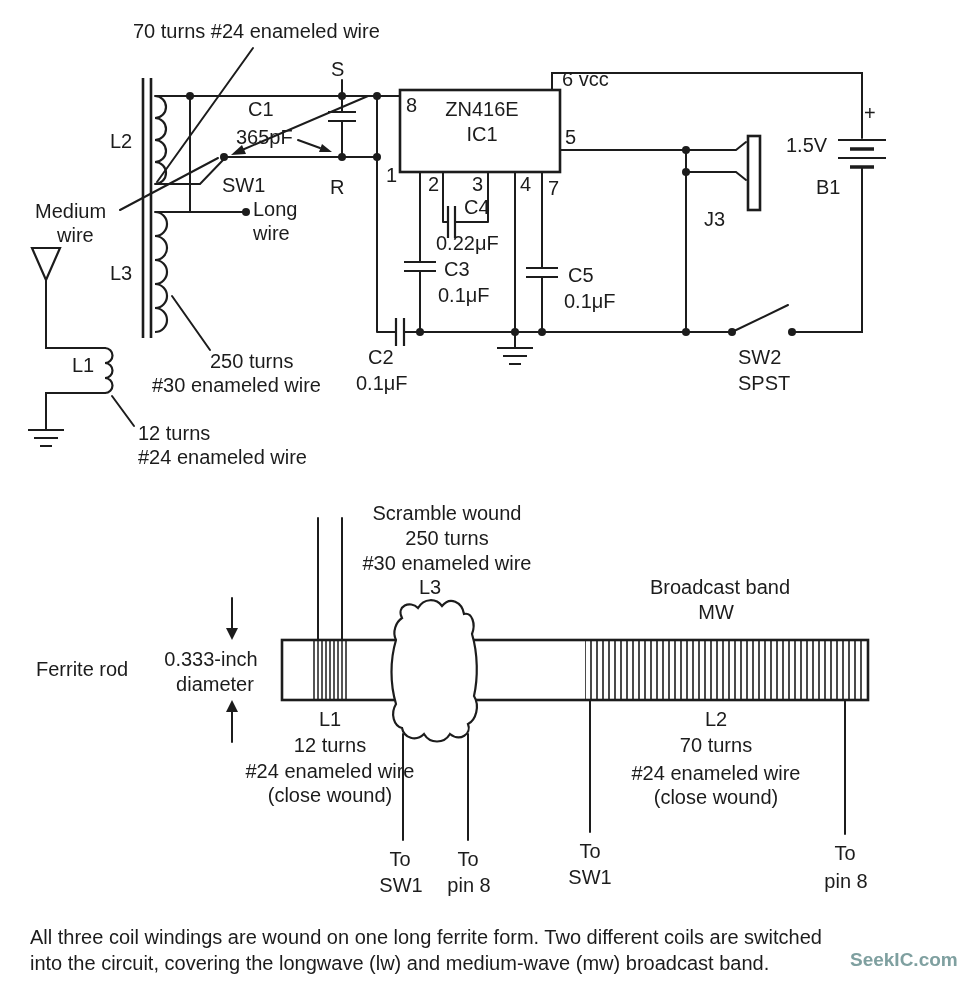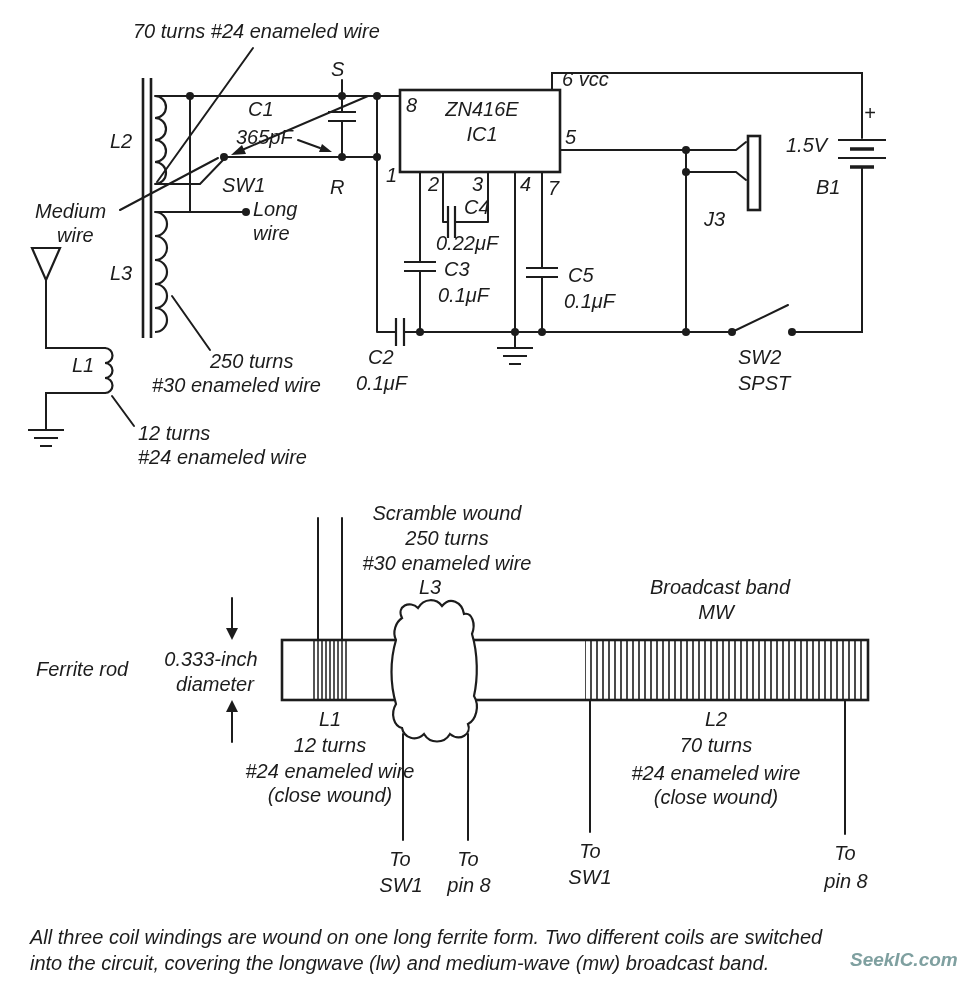--- a/index.html
+++ b/index.html
@@ -1,16 +1,16 @@
 <!DOCTYPE html>
 <html><head>
 <meta charset="utf-8">
 <style>
   html,body{margin:0;padding:0;background:#ffffff;}
-  #page{position:relative;width:966px;height:998px;background:#ffffff;overflow:hidden;font-style:italic;}
+  #page{position:relative;width:966px;height:998px;background:#ffffff;overflow:hidden;}
   svg{display:block;}
   svg text{font-family:"Liberation Sans",sans-serif;font-size:20px;fill:#1c1c1c;}
   .mid{text-anchor:middle;}
   .wire{stroke:#1c1c1c;stroke-width:2;fill:none;stroke-linecap:round;}
   .thick{stroke:#1c1c1c;stroke-width:2.6;fill:none;}
   .sym{stroke:#1c1c1c;stroke-width:2.2;fill:none;stroke-linecap:butt;}
   .fat{stroke:#1c1c1c;stroke-width:3.6;fill:none;}
   .dot{fill:#1c1c1c;stroke:none;}
   .head{fill:#1c1c1c;stroke:none;}
   .whitefill{fill:#ffffff;}

